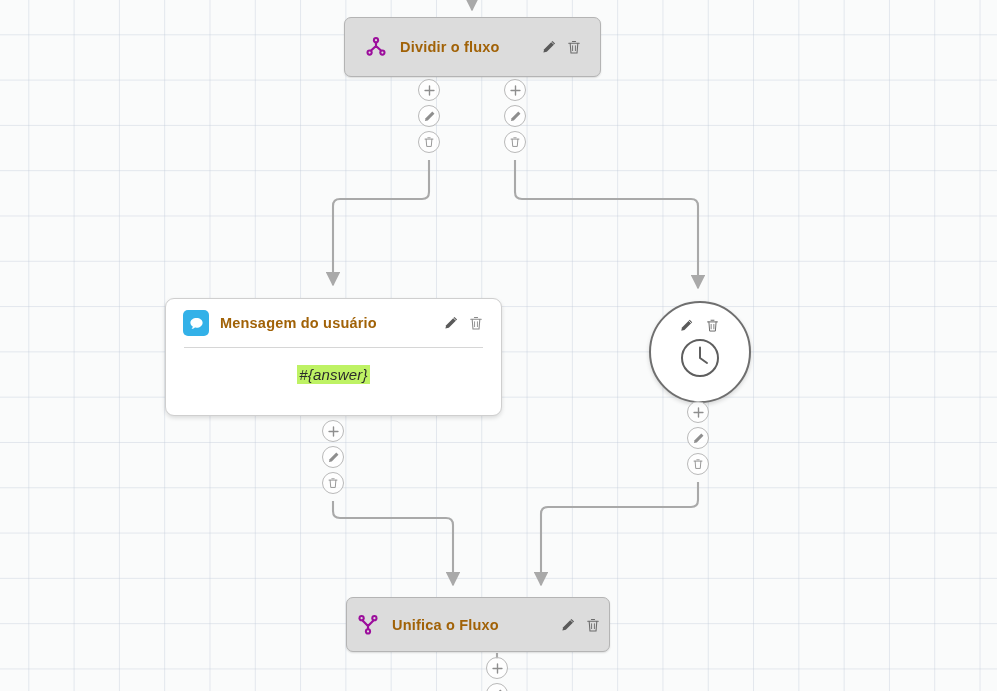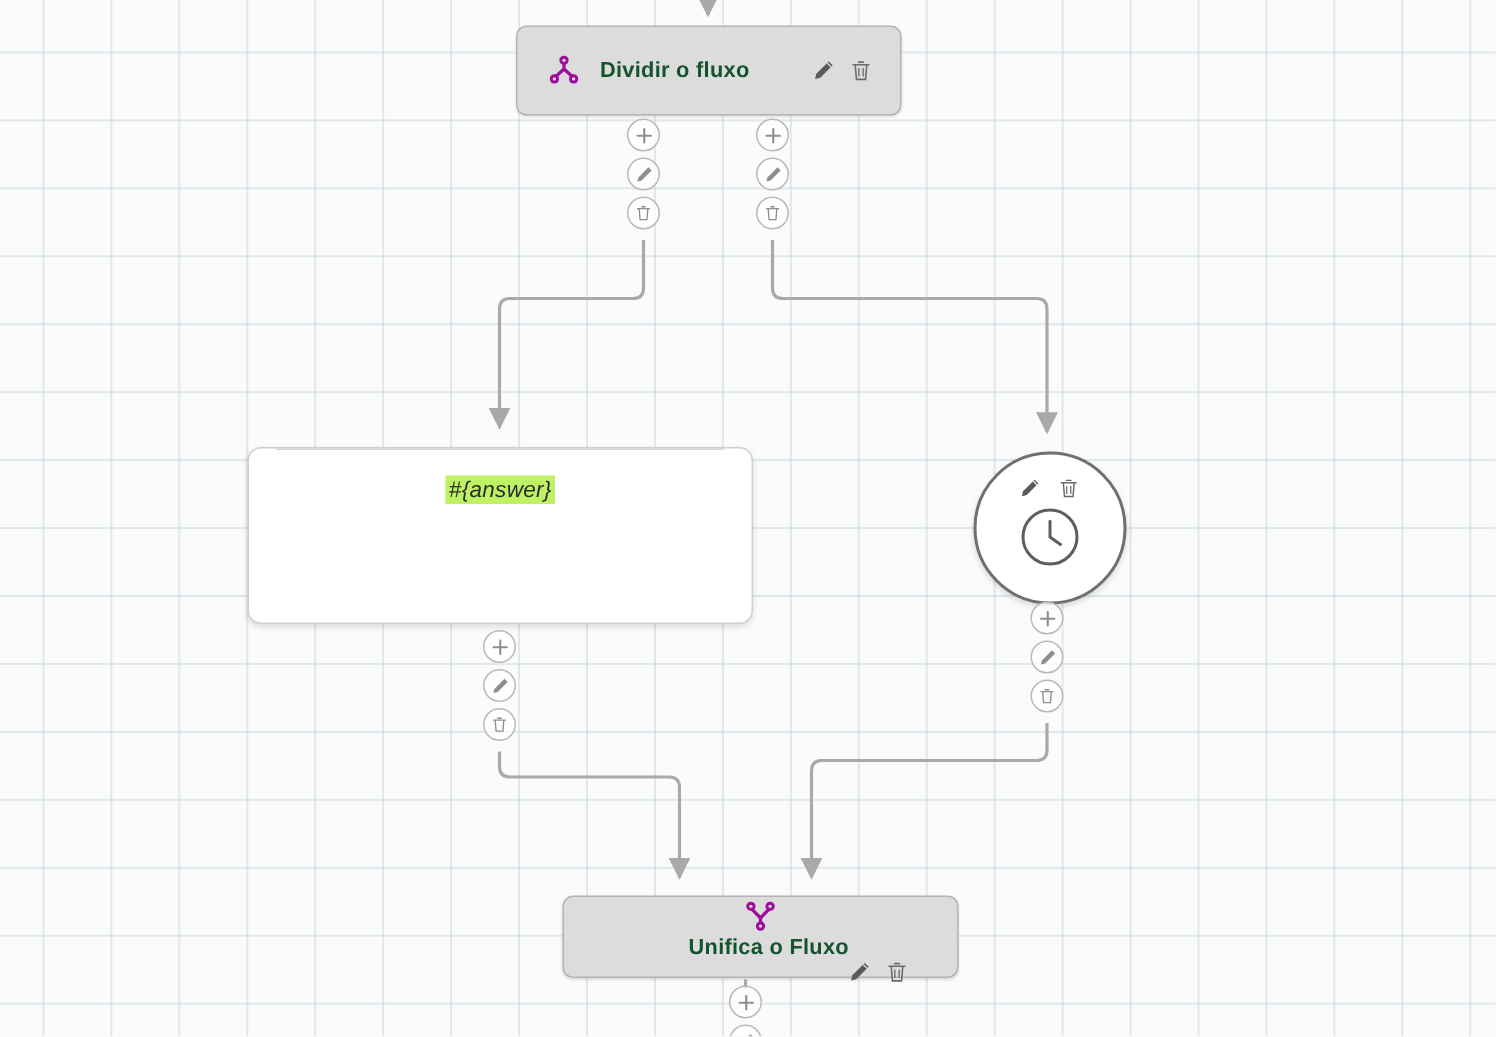--- a/index.html
+++ b/index.html
@@ -43,21 +43,21 @@
   }
   .node-white {
     background: #ffffff;
     border: 1px solid #cfcfcf;
     border-radius: 9px;
     box-shadow: 0 2px 4px rgba(0,0,0,0.13);
   }
   .node-title {
     font-size: 14.5px;
     font-weight: bold;
-    color: #14532d;
+    color: #a16207;
     letter-spacing: 0.2px;
     white-space: nowrap;
   }
 
   .icon-badge {
     width: 26px;
     height: 26px;
     border-radius: 5px;
     display: flex;
     align-items: center;
@@ -225,20 +225,45 @@
         </svg>
     </div>
     <div class="act-btn">
       <svg width="12" height="12" viewBox="0 0 20 20">
           <path d="M3.4 5.2 H16.6 M8 3 H12 M5.2 5.2 L6.2 17.4 H13.8 L14.8 5.2" stroke="#8e8e8e" stroke-width="1.5" fill="none" stroke-linecap="round"></path>
         </svg>
     </div>
   </div>
 
   <div class="node node-white" style="left:165px; top:298px; width:337px; height:118px;">
+    <div class="msg-head">
+      <span class="icon-badge chat">
+        <svg width="17" height="17" viewBox="0 0 20 20">
+          <path d="M10 3.4 C5.9 3.4 2.8 5.9 2.8 9 C2.8 10.8 3.9 12.4 5.6 13.4
+                   C5.5 14.4 5 15.6 4.2 16.6 C5.9 16.3 7.3 15.5 8.1 14.7
+                   C8.7 14.8 9.3 14.9 10 14.9 C14.1 14.9 17.2 12.3 17.2 9
+                   C17.2 5.9 14.1 3.4 10 3.4 Z" fill="#ffffff"></path>
+        </svg>
+      </span>
+      <span class="node-title">Mensagem do usuário</span>
+      <span class="tool-row">
+        <span class="tool-ico">
+          <svg width="16" height="16" viewBox="0 0 20 20">
+            <path d="M14.3 2.4 L17.6 5.7 L7.3 16 L3 17 L4 12.7 Z" fill="#5a5a5a"></path>
+            <path d="M13 3.7 L16.3 7" stroke="#ffffff" stroke-width="1.1"></path>
+          </svg>
+        </span>
+        <span class="tool-ico">
+          <svg width="16" height="16" viewBox="0 0 20 20">
+            <path d="M3.4 5.2 H16.6 M8 3 H12 M5.2 5.2 L6.2 17.4 H13.8 L14.8 5.2" stroke="#8a8a8a" stroke-width="1.3" fill="none" stroke-linecap="round"></path>
+            <path d="M8.2 8 V15 M11.8 8 V15" stroke="#8a8a8a" stroke-width="1.1"></path>
+          </svg>
+        </span>
+      </span>
+    </div>
     <div class="msg-sep"></div>
     <div class="msg-body">
       <span class="var-chip">#{answer}</span>
     </div>
   </div>
 
   <div class="act-stack" style="left:322px; top:420px;">
     <div class="act-btn">
       <svg width="13" height="13" viewBox="0 0 14 14">
           <path d="M7 2.2 V11.8 M2.2 7 H11.8" stroke="#8e8e8e" stroke-width="1.5" stroke-linecap="round"></path>
@@ -290,21 +315,21 @@
           <path d="M14.3 2.4 L17.6 5.7 L7.3 16 L3 17 L4 12.7 Z" fill="#8e8e8e"></path>
         </svg>
     </div>
     <div class="act-btn">
       <svg width="12" height="12" viewBox="0 0 20 20">
           <path d="M3.4 5.2 H16.6 M8 3 H12 M5.2 5.2 L6.2 17.4 H13.8 L14.8 5.2" stroke="#8e8e8e" stroke-width="1.5" fill="none" stroke-linecap="round"></path>
         </svg>
     </div>
   </div>
 
-  <div class="node node-grey" style="left:375px; top:597px; width:264px; height:55px; padding:0 32px;flex-direction:column;">
+  <div class="node node-grey" style="left:346px; top:597px; width:264px; height:55px; padding:0 8px;">
     <span class="icon-badge">
       <svg width="24" height="24" viewBox="0 0 24 24">
         <path d="M5.6 6.4 L12 13 M18.4 6.4 L12 13 M12 13 L12 17" stroke="#9c0e9c" stroke-width="2.2" fill="none" stroke-linecap="round"></path>
         <circle cx="5.6" cy="5.2" r="3.1" fill="#9c0e9c"></circle>
         <circle cx="18.4" cy="5.2" r="3.1" fill="#9c0e9c"></circle>
         <circle cx="12" cy="18.4" r="3.1" fill="#9c0e9c"></circle>
         <circle cx="5.6" cy="5.2" r="1.1" fill="#dcdcdc"></circle>
         <circle cx="18.4" cy="5.2" r="1.1" fill="#dcdcdc"></circle>
         <circle cx="12" cy="18.4" r="1.1" fill="#dcdcdc"></circle>
       </svg>

